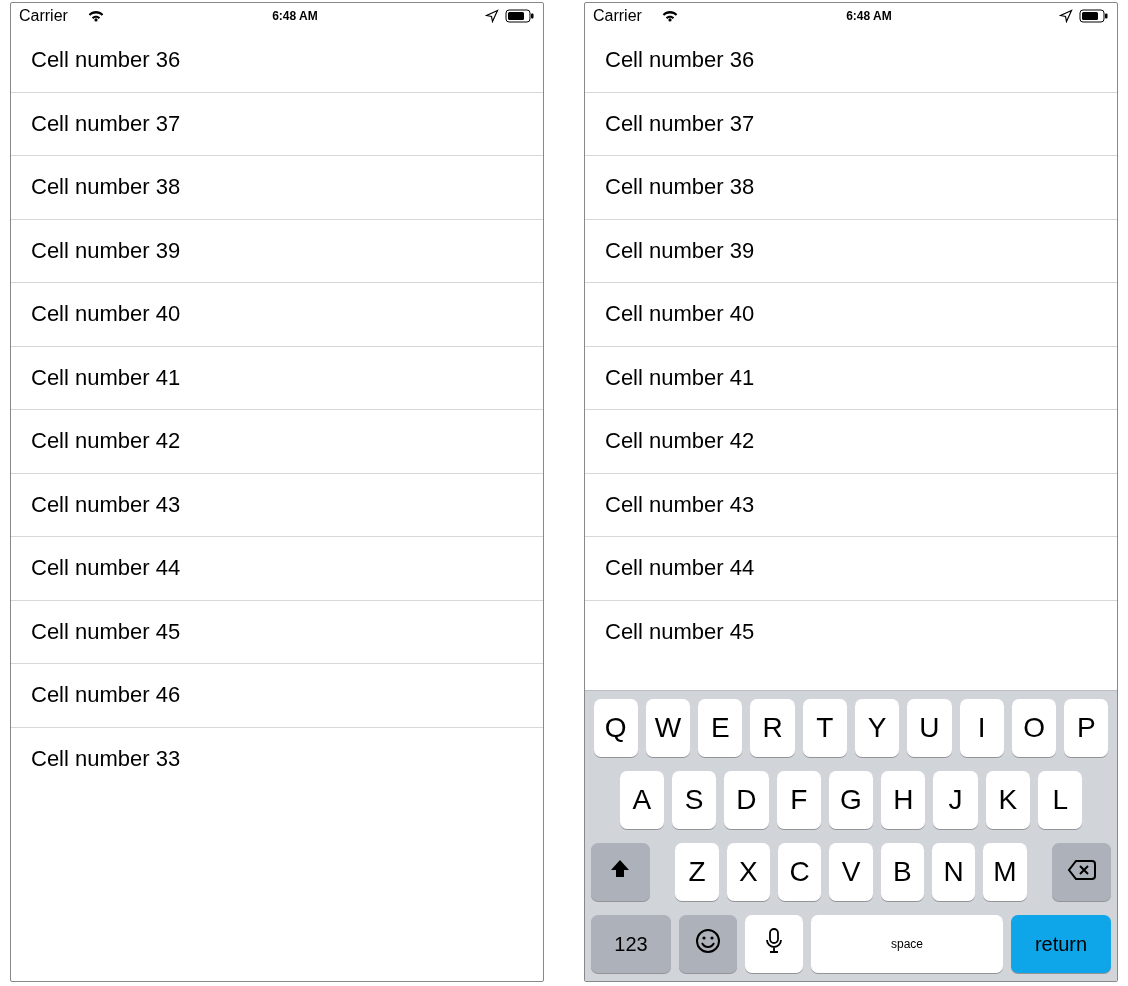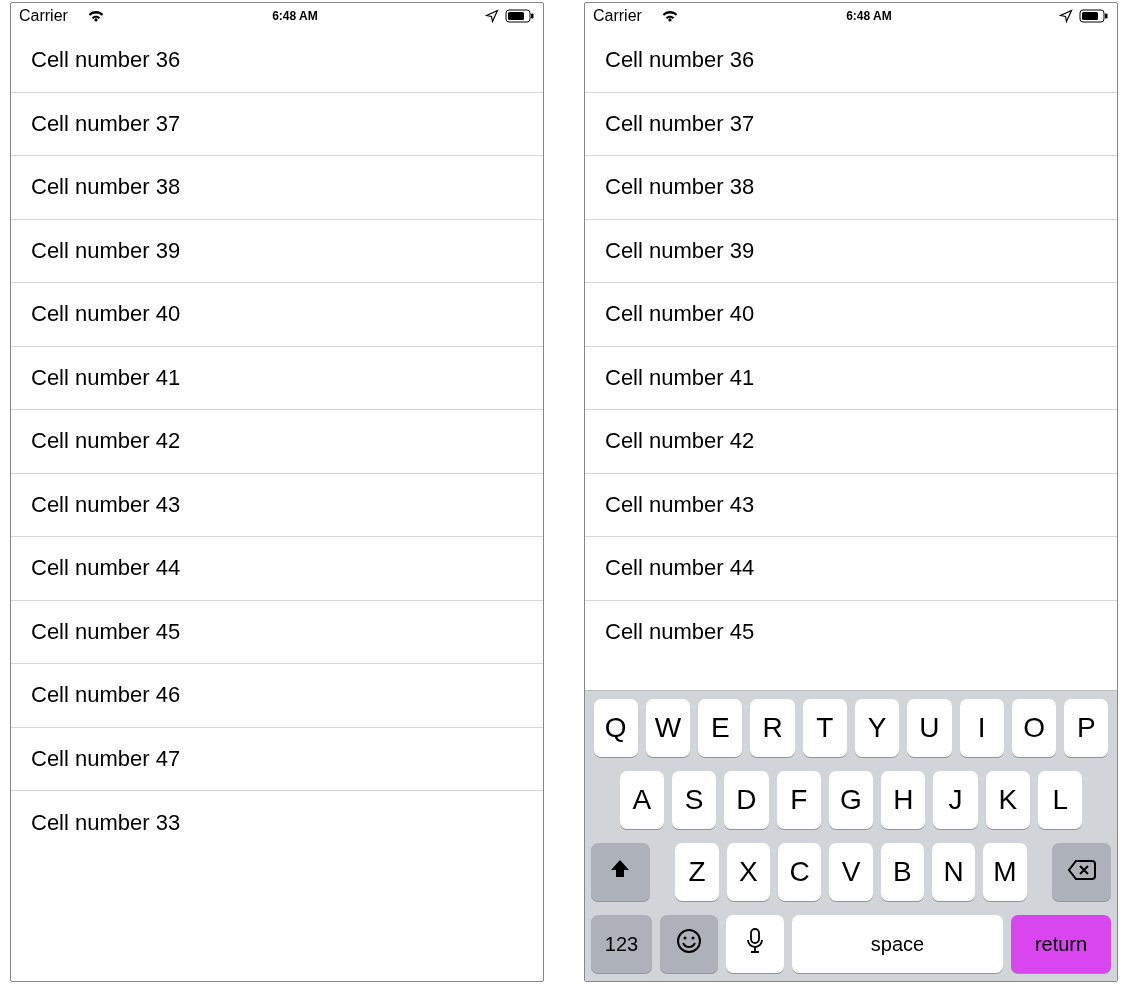--- a/index.html
+++ b/index.html
@@ -70,25 +70,25 @@
       align-items: center;
       justify-content: center;
       font-size: 28px;
       font-weight: 400;
       color: #000;
       height: 58px;
     }
     .key-letter { width: 44.3px; }
     .key-shift, .key-back { width: 60px; background: #adb2ba; }
     .key-bottom { font-size: 20px; }
-    .key-123  { width: 61px; background: #adb2ba; font-size: 20px; text-align: center; }
+    .key-123  { width: 80px; background: #adb2ba; font-size: 20px; text-align: center; }
     .key-emoji { width: 58px; background: #adb2ba; font-size: 26px; }
     .key-mic   { width: 58px; background: #fff; font-size: 22px; }
-    .key-space { flex: 1 1 auto; background: #fff; font-size: 20px; }
-    .key-return{ width: 100px; background: #d946ef; font-size: 20px; }
+    .key-space { flex: 1 1 auto; background: #fff; font-size: 12px; }
+    .key-return{ width: 100px; background: #0ea5e9; font-size: 20px; }
     .k-row3 { padding: 0 0px; gap: 8px; align-items: center; }
     .k-row3 .spacer { width: 10px; }
     .k-row-bottom { gap: 8px; }
   </style>
 </head>
 <body>
 
 <div class="device">
   <div class="status-bar">
     <div class="status-left">
@@ -142,23 +142,20 @@
         <span>Cell number 43</span>
       </div>
     <div class="cell">
         <span>Cell number 44</span>
       </div>
     <div class="cell">
         <span>Cell number 45</span>
       </div>
     <div class="cell">
         <span>Cell number 46</span>
-      </div>
-    <div class="cell">
-        <span>Cell number 47</span>
       </div>
     <div class="cell">
         <span>Cell number 33</span>
       </div>
   </div>
 </div>
 
 <div class="device">
   <div class="status-bar">
     <div class="status-left">

